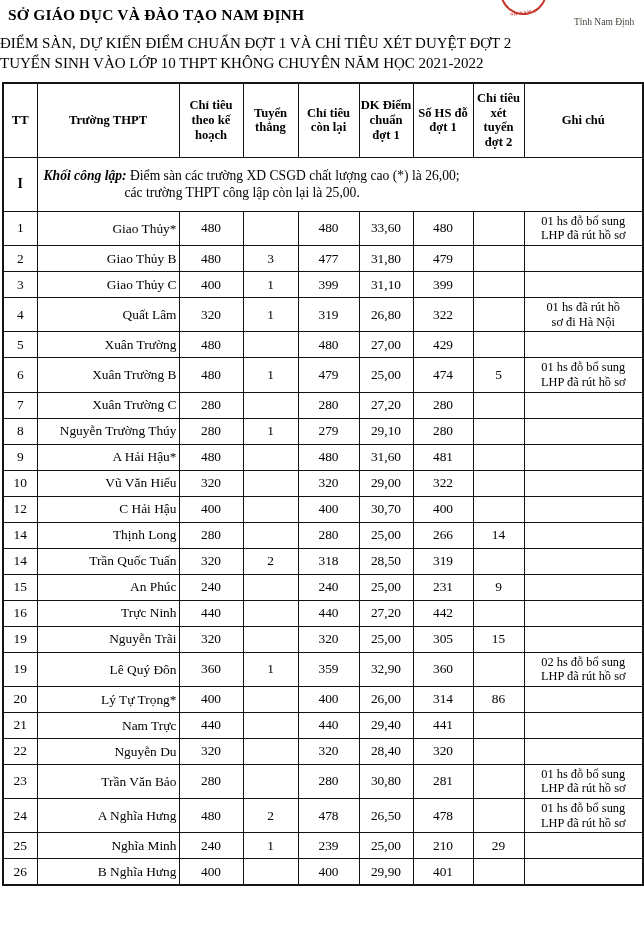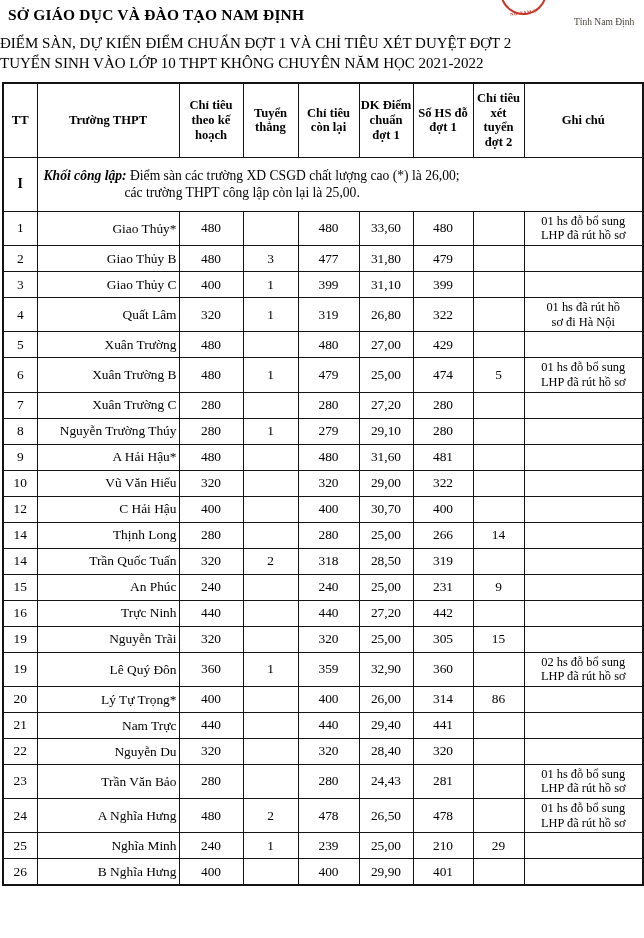--- a/index.html
+++ b/index.html
@@ -387,21 +387,21 @@
           <td class="c-passed">320</td>
           <td class="c-round2"></td>
           <td class="c-note"></td>
         </tr>
         <tr>
           <td class="c-tt">23</td>
           <td class="c-school">Trần Văn Bảo</td>
           <td class="c-plan">280</td>
           <td class="c-direct"></td>
           <td class="c-remaining">280</td>
-          <td class="c-score">24,43</td>
+          <td class="c-score">30,80</td>
           <td class="c-passed">281</td>
           <td class="c-round2"></td>
           <td class="c-note">01 hs đỗ bổ sung LHP đã rút hồ sơ</td>
         </tr>
         <tr>
           <td class="c-tt">24</td>
           <td class="c-school">A Nghĩa Hưng</td>
           <td class="c-plan">480</td>
           <td class="c-direct">2</td>
           <td class="c-remaining">478</td>

